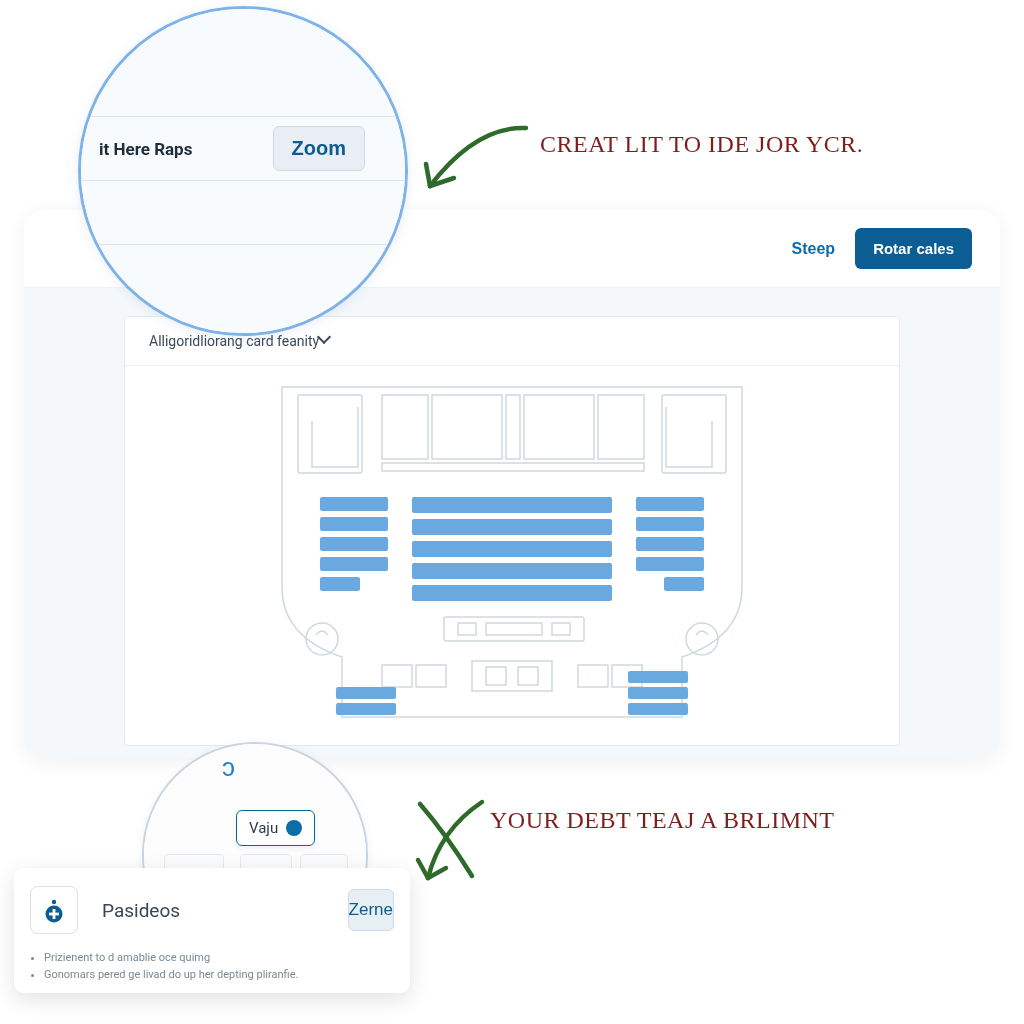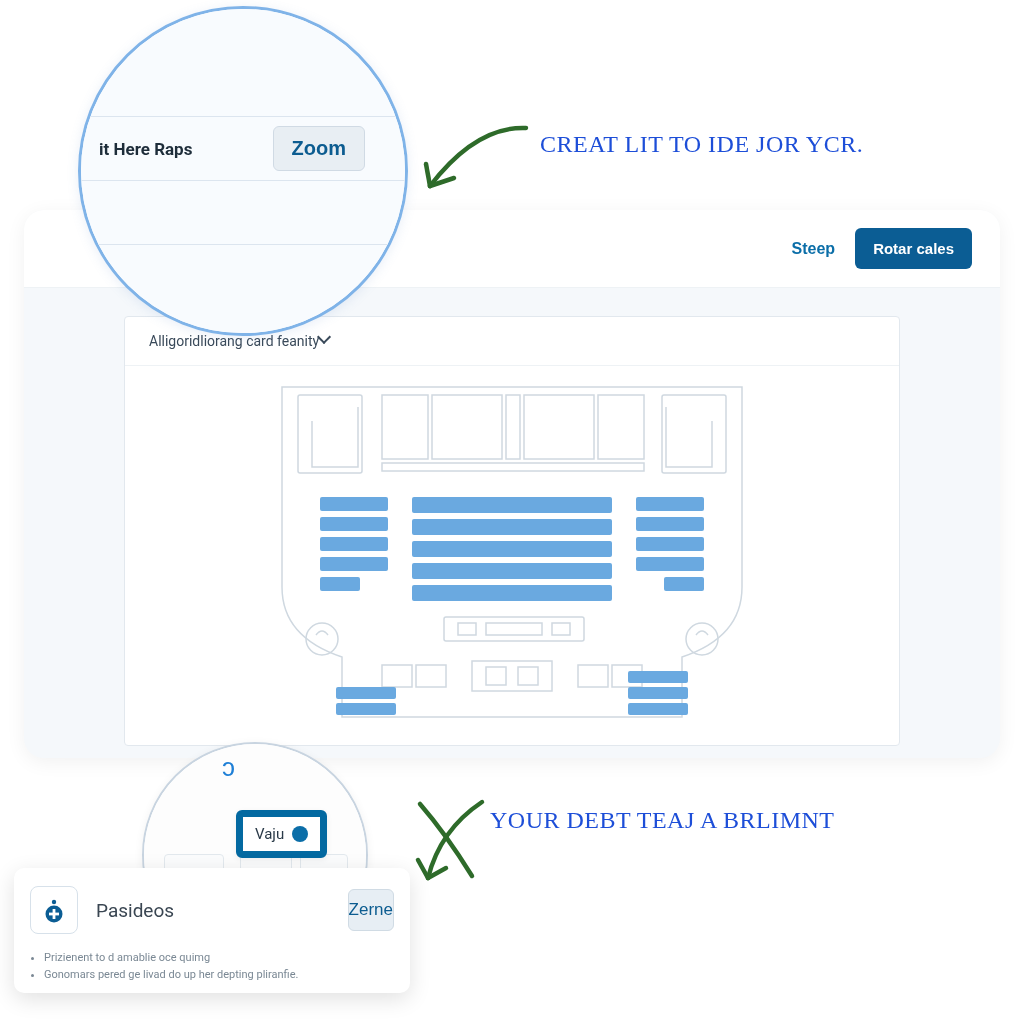--- a/index.html
+++ b/index.html
@@ -137,21 +137,21 @@
     color: #0c5c90;
     cursor: pointer;
   }
 
   
   .anno {
     position: absolute;
     font-family: Georgia, "Times New Roman", serif;
     font-size: 24px;
     letter-spacing: 0.5px;
-    color: #1d4ed8;
+    color: #7f1d1d;
     line-height: 1.35;
   }
   .anno-top { left: 540px; top: 128px; }
   .anno-bot { left: 490px; top: 804px; width: 500px; }
 
   
   .arrow {
     position: absolute;
     pointer-events: none;
   }
@@ -168,21 +168,21 @@
     border-radius: 50%;
     background: #fff;
     overflow: hidden;
     box-shadow: 0 2px 10px rgba(0,0,0,0.06);
   }
   .mag-bot-inner { position: absolute; inset: 0; background: #fdfdfd; }
   .mag-bot .pill {
     position: absolute;
     left: 92px; top: 66px;
     background: #fff;
-    border: 7px solid #0369a1;
+    border: 1px solid #0369a1;
     border-radius: 6px;
     padding: 8px 12px;
     display: flex; align-items: center; gap: 8px;
     font-size: 15px; color: #2a3a48;
     box-shadow: 0 2px 6px rgba(0,0,0,0.06);
   }
   .blue-dot {
     width: 16px; height: 16px; border-radius: 50%;
     background: #0b6ea8;
     display: inline-block;
@@ -198,21 +198,21 @@
   .popup {
     position: absolute;
     left: 14px; top: 868px;
     width: 396px;
     background: #fff;
     border-radius: 10px;
     box-shadow: 0 6px 22px rgba(0,0,0,0.12);
     padding: 14px 16px 10px 16px;
   }
   .popup-row {
-    display: flex; align-items: center; gap: 18px;
+    display: flex; align-items: center; gap: 24px;
     height: 56px;
     justify-content: flex-end;
   }
   .popup-icon {
     width: 48px; height: 48px;
     border: 1px solid #d7e1ea;
     border-radius: 8px;
     display: flex; align-items: center; justify-content: center;
   }
   .popup-icon svg { width: 28px; height: 28px; }

